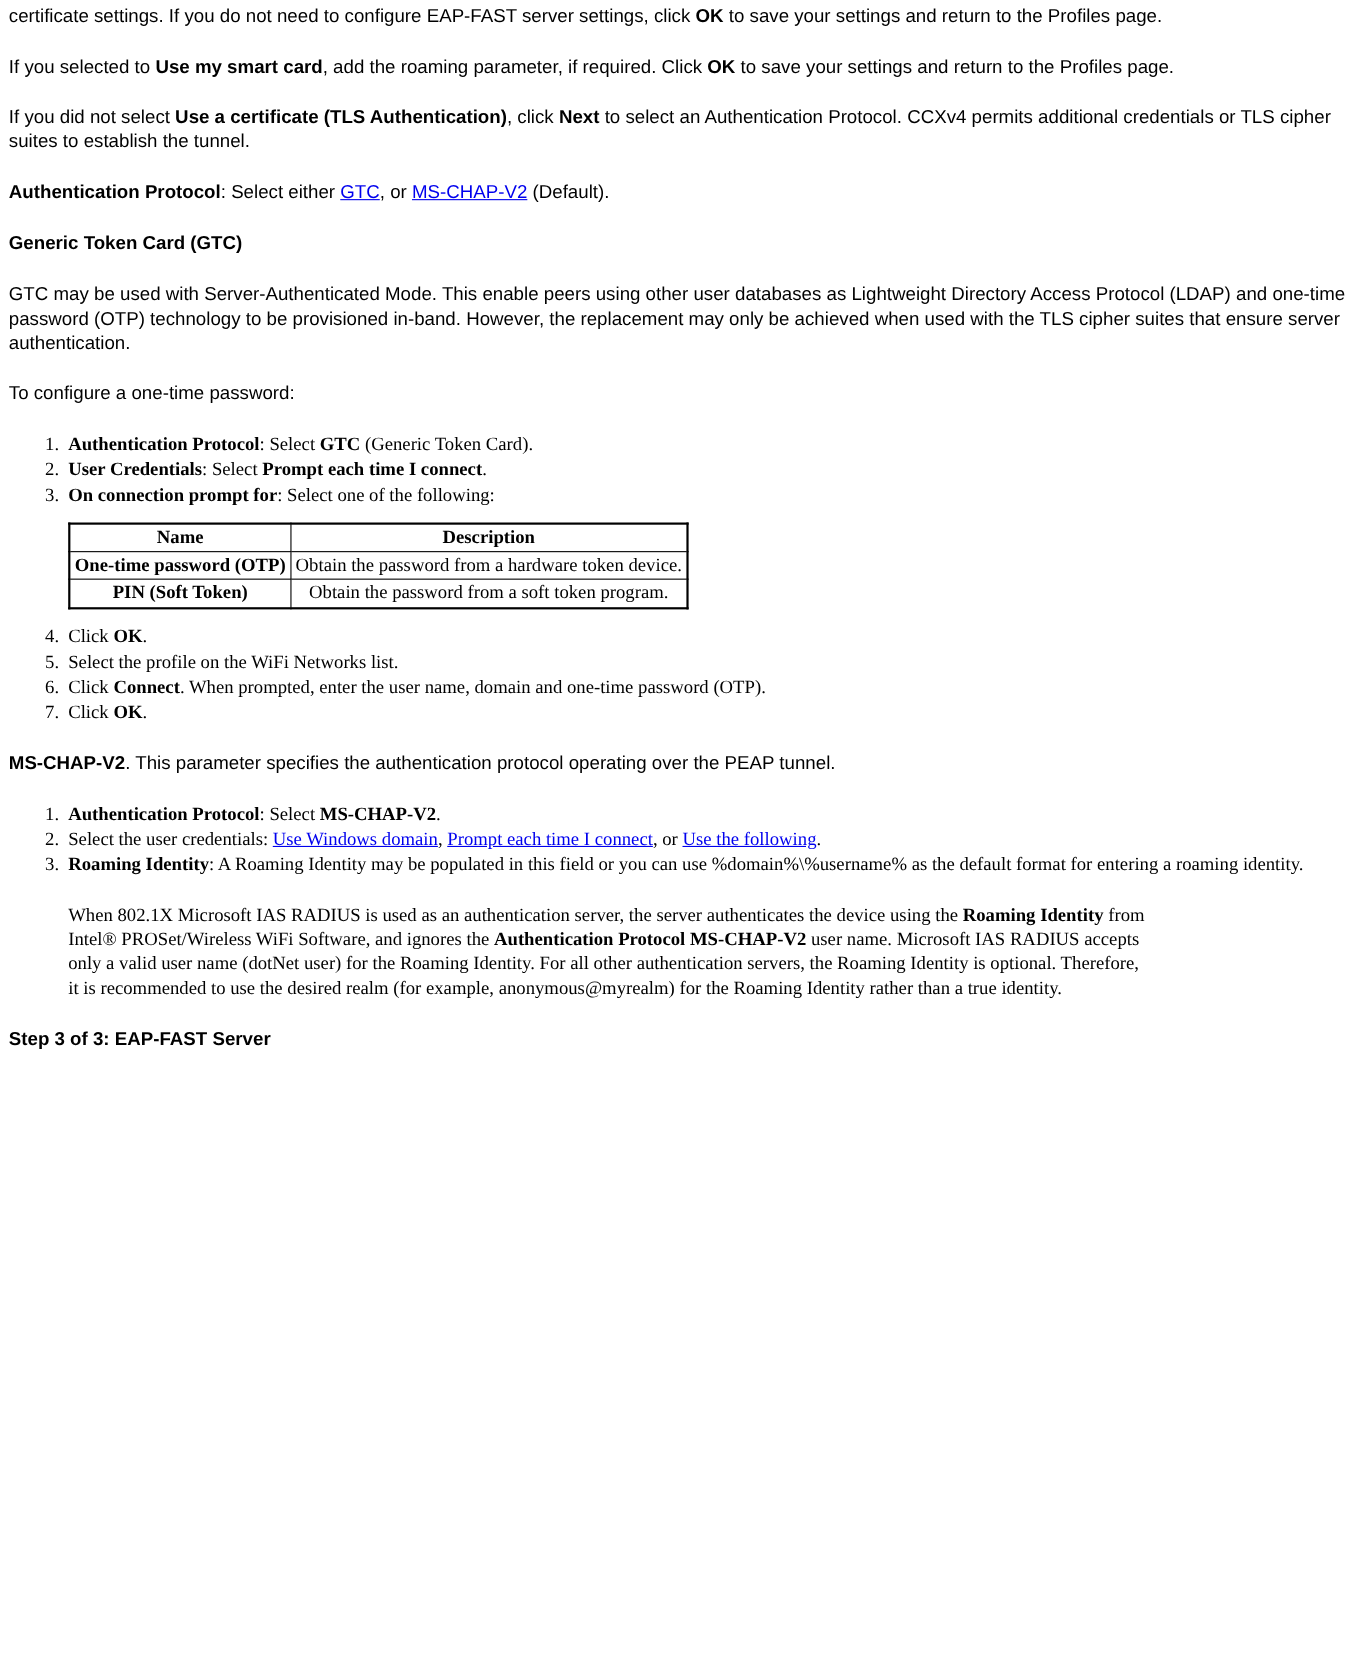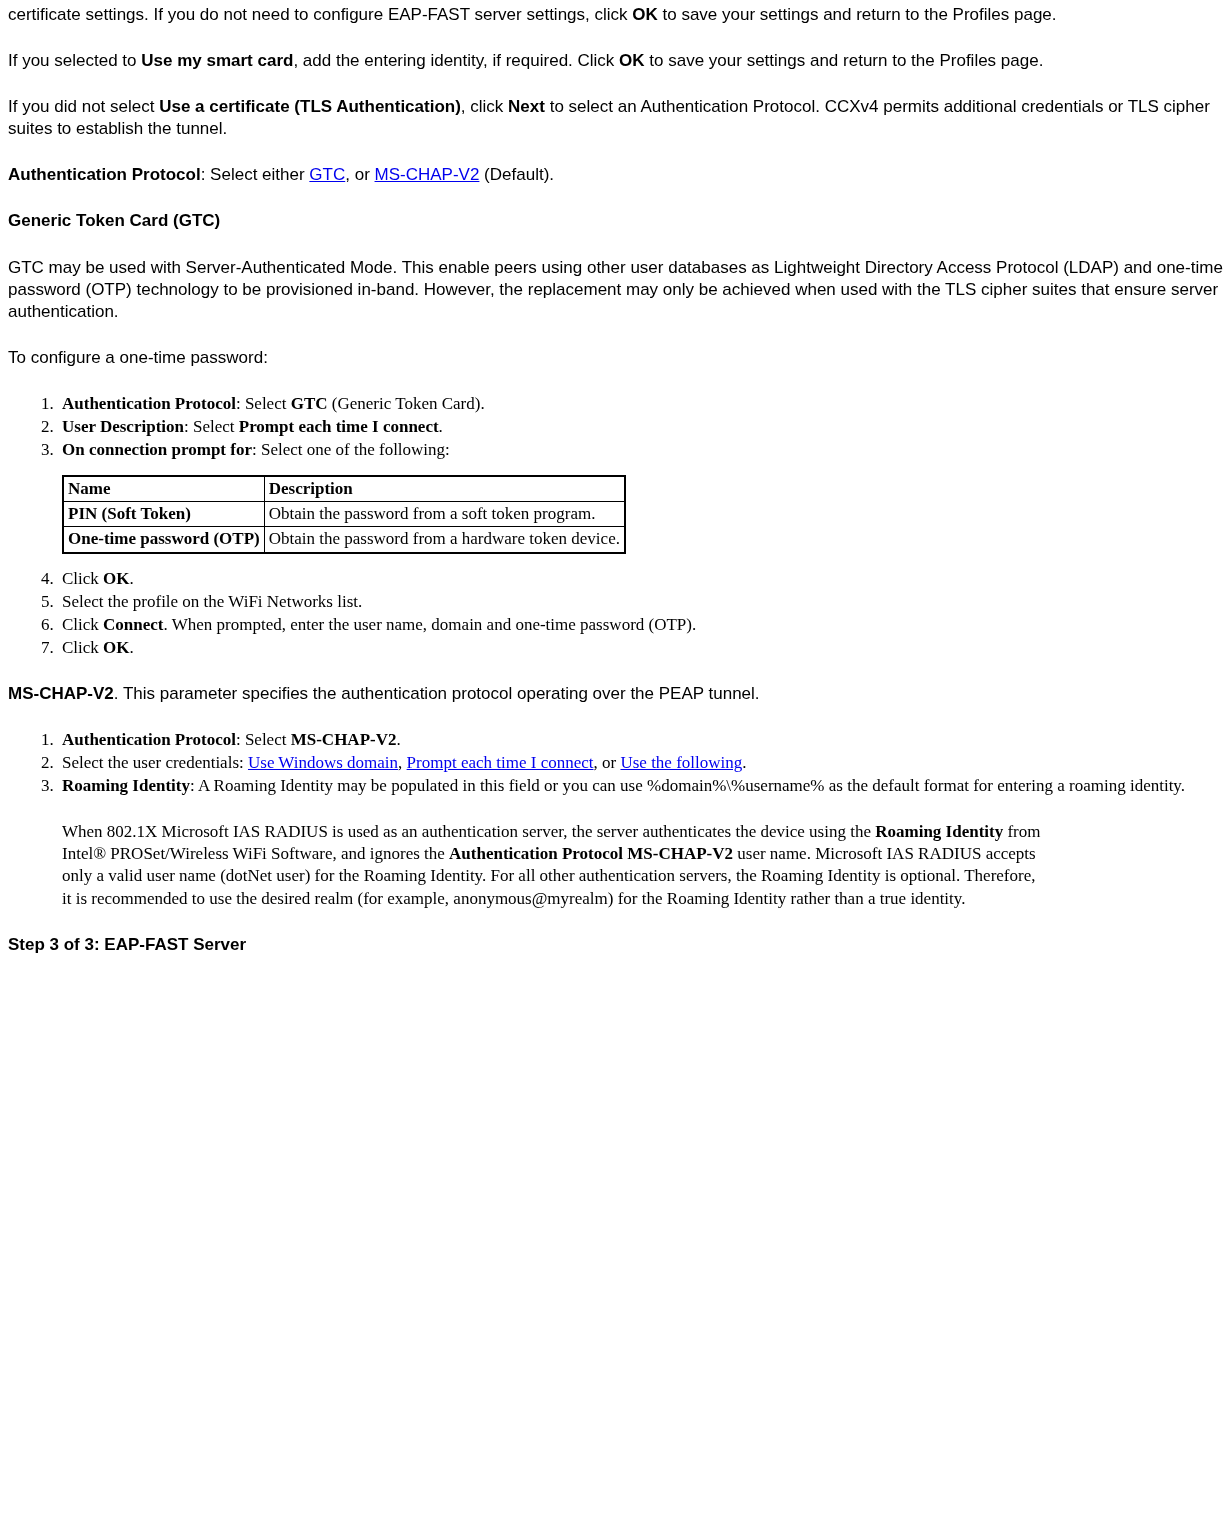--- a/index.html
+++ b/index.html
@@ -33,21 +33,21 @@
       padding-left: 4px;
     }
     table {
       border-collapse: collapse;
       border: 2px solid #000;
       margin: 14px 0 14px 0;
     }
     table th, table td {
       border: 1px solid #000;
       padding: 1px 4px;
-      text-align: left;
+      text-align: center;
       vertical-align: top;
       font-size: 17px;
     }
     table th {
       font-weight: bold;
     }
     .subp {
       margin-top: 24px;
       margin-bottom: 0;
       display: block;
@@ -55,55 +55,55 @@
     b { font-weight: bold; }
   </style>
 </head>
 <body>
 
 <p>
   <span>certificate settings. If you do not need to configure EAP-FAST server settings, click </span><b>OK</b><span> to save your settings and return to the Profiles page.</span>
 </p>
 
 <p>
-  <span>If you selected to </span><b>Use my smart card</b><span>, add the entering identity, if required. Click </span><b>OK</b><span> to save your settings and return to the Profiles page.</span>
+  <span>If you selected to </span><b>Use my smart card</b><span>, add the roaming parameter, if required. Click </span><b>OK</b><span> to save your settings and return to the Profiles page.</span>
 </p>
 
 <p>
   <span>If you did not select </span><b>Use a certificate (TLS Authentication)</b><span>, click </span><b>Next</b><span> to select an Authentication Protocol. CCXv4 permits additional credentials or TLS cipher suites to establish the tunnel.</span>
 </p>
 
 <p>
   <b>Authentication Protocol</b><span>: Select either </span><a href="#">GTC</a><span>, or </span><a href="#">MS-CHAP-V2</a><span> (Default).</span>
 </p>
 
 <p><b>Generic Token Card (GTC)</b></p>
 
 <p>GTC may be used with Server-Authenticated Mode. This enable peers using other user databases as Lightweight Directory Access Protocol (LDAP) and one-time password (OTP) technology to be provisioned in-band. However, the replacement may only be achieved when used with the TLS cipher suites that ensure server authentication.</p>
 
 <p>To configure a one-time password:</p>
 
 <ol class="tight">
   <li><b>Authentication Protocol</b><span>: Select </span><b>GTC</b><span> (Generic Token Card).</span></li>
-  <li><b>User Description</b><span>: Select </span><b>Prompt each time I connect</b><span>.</span></li>
+  <li><b>User Credentials</b><span>: Select </span><b>Prompt each time I connect</b><span>.</span></li>
   <li>
     <b>On connection prompt for</b><span>: Select one of the following:</span>
     <table>
       <tbody>
           <tr>
         <th>Name</th>
         <th>Description</th>
       </tr>
       <tr>
+        <td><b>One-time password (OTP)</b></td>
+        <td>Obtain the password from a hardware token device.</td>
+      </tr>
+      <tr>
         <td><b>PIN (Soft Token)</b></td>
         <td>Obtain the password from a soft token program.</td>
-      </tr>
-      <tr>
-        <td><b>One-time password (OTP)</b></td>
-        <td>Obtain the password from a hardware token device.</td>
       </tr>
     </tbody>
       </table>
   </li>
   <li><span>Click </span><b>OK</b><span>.</span></li>
   <li><span>Select the profile on the WiFi Networks list.</span></li>
   <li><span>Click </span><b>Connect</b><span>. When prompted, enter the user name, domain and one-time password (OTP).</span></li>
   <li><span>Click </span><b>OK</b><span>.</span></li>
 </ol>
 

